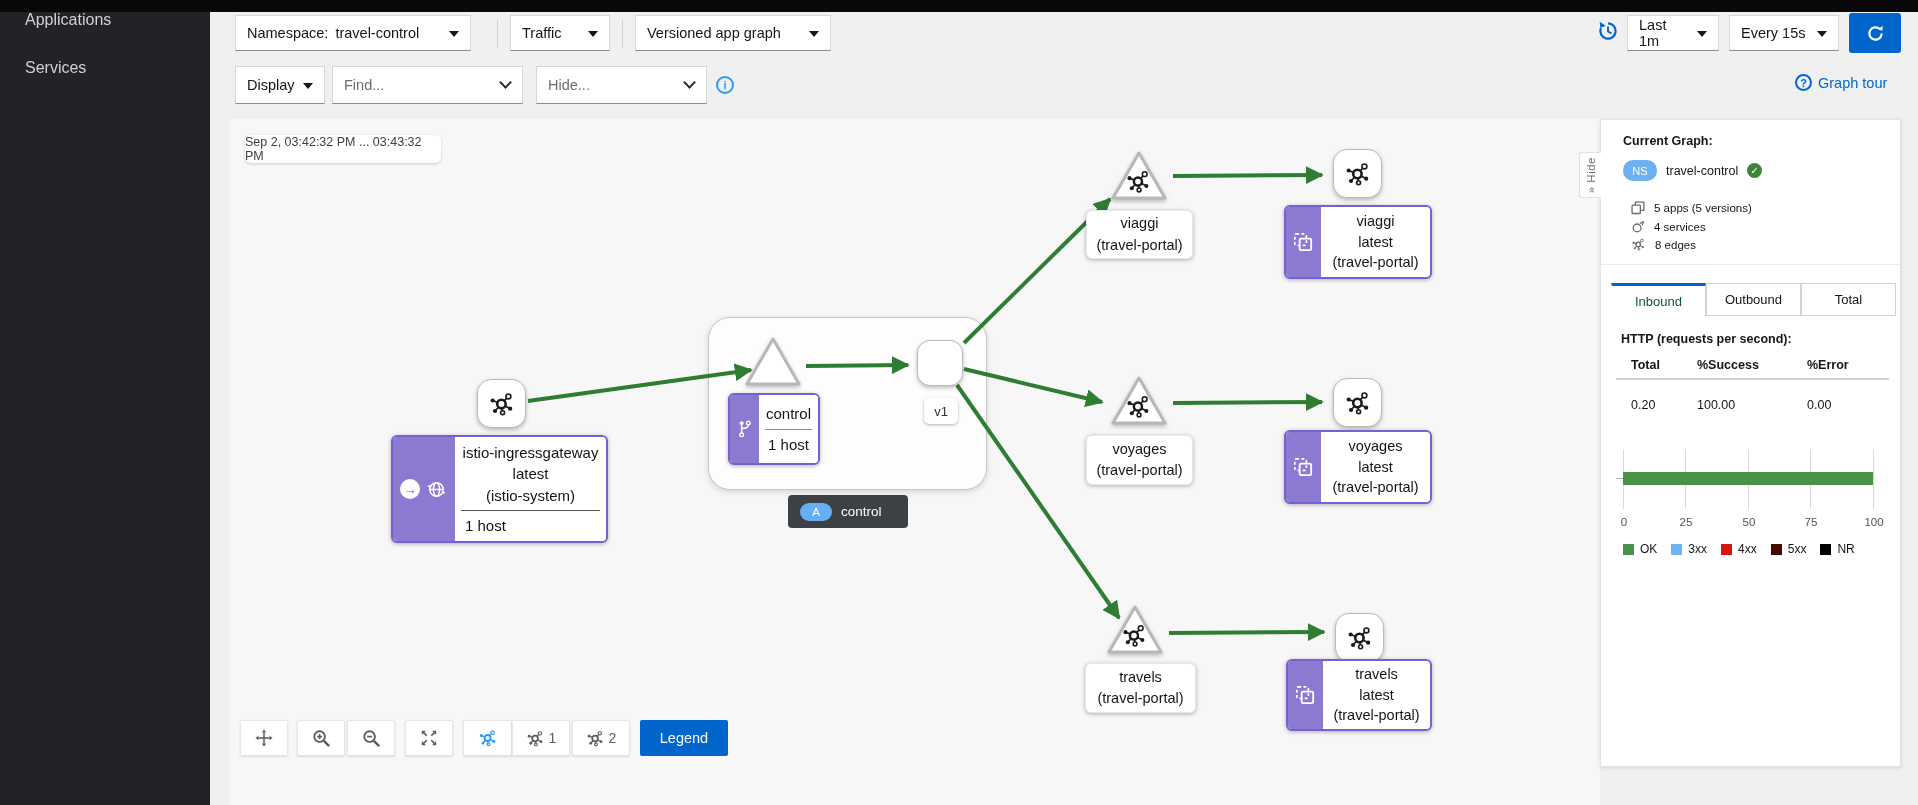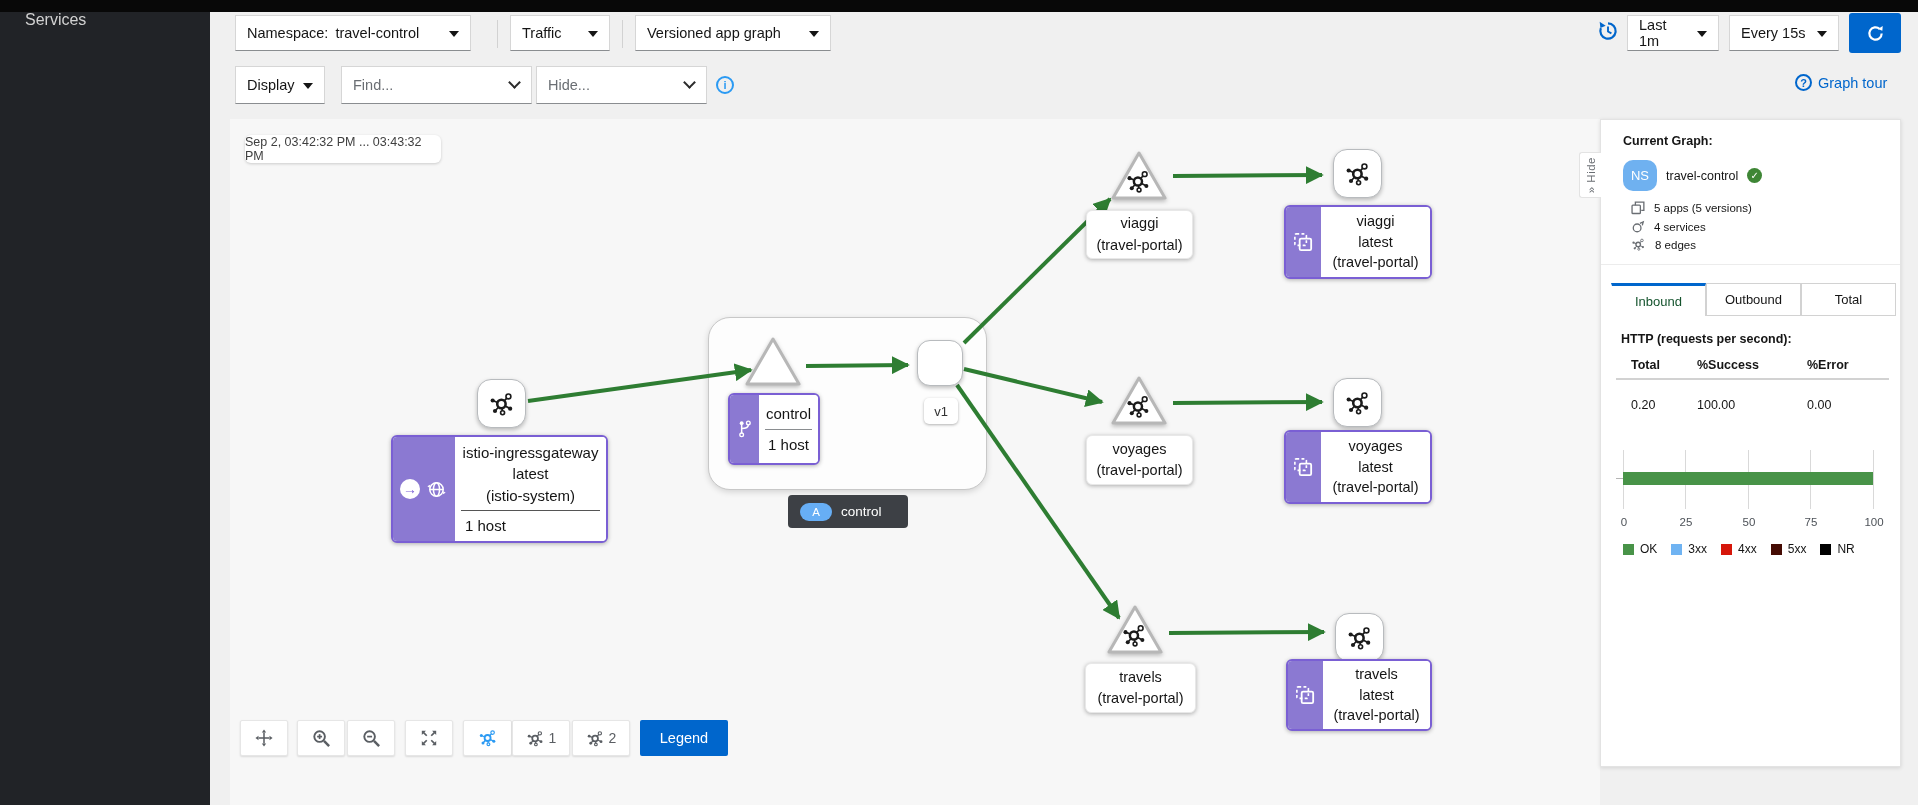--- a/index.html
+++ b/index.html
@@ -74,21 +74,21 @@
 
   
   .panel { position:absolute; left:1600px; top:119px; width:301px; height:648px; background:#fff;
     border:1px solid #e3e3e3; box-shadow:0 1px 4px rgba(0,0,0,.12); z-index:30; }
   .hide-tab { position:absolute; left:1579px; top:152px; width:22px; height:46px; background:#fff;
     border:1px solid #e3e3e3; border-right:none; border-radius:3px 0 0 3px; display:flex; align-items:center;
     justify-content:center; cursor:pointer; z-index:31; }
   .hide-tab span { writing-mode:vertical-rl; transform:rotate(180deg); font-size:11.5px; color:#6a6e73; letter-spacing:.5px; }
   .p-title { position:absolute; left:22px; top:14px; font-size:12.5px; font-weight:bold; }
   .ns-row { position:absolute; left:22px; top:40px; display:flex; align-items:center; gap:9px; }
-  .ns-pill { width:34px; height:31px; border-radius:10px; background:#6fb1f0; color:#fff; font-size:13px;
+  .ns-pill { width:34px; height:21px; border-radius:10px; background:#6fb1f0; color:#fff; font-size:11px;
     display:flex; align-items:center; justify-content:center; }
   .ns-name { font-size:12.5px; }
   .okcirc { width:15px; height:15px; border-radius:50%; background:#3e8635; color:#fff; font-size:10px;
     display:flex; align-items:center; justify-content:center; }
   .stat { position:absolute; left:30px; display:flex; align-items:center; gap:9px; font-size:11.5px; color:#151515; }
   .stat svg { color:#6a6e73; }
   .p-div { position:absolute; left:0; width:100%; border-top:1px solid #ececec; }
   .tabs { position:absolute; left:10px; top:163px; width:285px; display:flex; }
   .tab { flex:1; height:33px; display:flex; align-items:center; justify-content:center; font-size:13px;
     background:#fff; border:1px solid #d2d2d2; cursor:pointer; color:#151515; }
@@ -198,20 +198,23 @@
       <path d="M2.4 1.6l.7 5.6 4.8-1.9z" fill="#0066cc"></path>
       <path d="M10 6v4.4l3.1 1.8" fill="none" stroke="#0066cc" stroke-width="1.7"></path>
     </symbol>
   </defs>
 </svg>
 
 <div class="masthead"></div>
 
 <nav class="sidebar">
   <div class="nav-item">
+      <span>Applications</span>
+    </div>
+  <div class="nav-item">
       <span>Services</span>
     </div>
 </nav>
 
 <div class="sel" style="left:235px;top:15px;width:236px;height:36px;gap:7px">
   <span>Namespace:</span>
   <span>travel-control</span>
 </div>
 <div class="vsep" style="left:497px"></div>
 <div class="sel" style="left:510px;top:15px;width:100px;height:36px">
@@ -233,21 +236,21 @@
 </div>
 <button class="refresh-btn">
   <svg width="19" height="19">
       <use href="#refresh"></use>
     </svg>
 </button>
 
 <div class="sel" style="left:235px;top:66px;width:90px;height:38px">
   <span>Display</span>
 </div>
-<div class="inp" style="left:341px;top:66px;width:191px;height:38px">
+<div class="inp" style="left:332px;top:66px;width:191px;height:38px">
   <input placeholder="Find..." style="">
   <span class="chev"></span>
 </div>
 <div class="inp" style="left:536px;top:66px;width:171px;height:38px">
   <input placeholder="Hide..." style="">
   <span class="chev"></span>
 </div>
 <span class="round-ico info-ico" style="left:716px;top:76px">i</span>
 
 <div class="tour">

